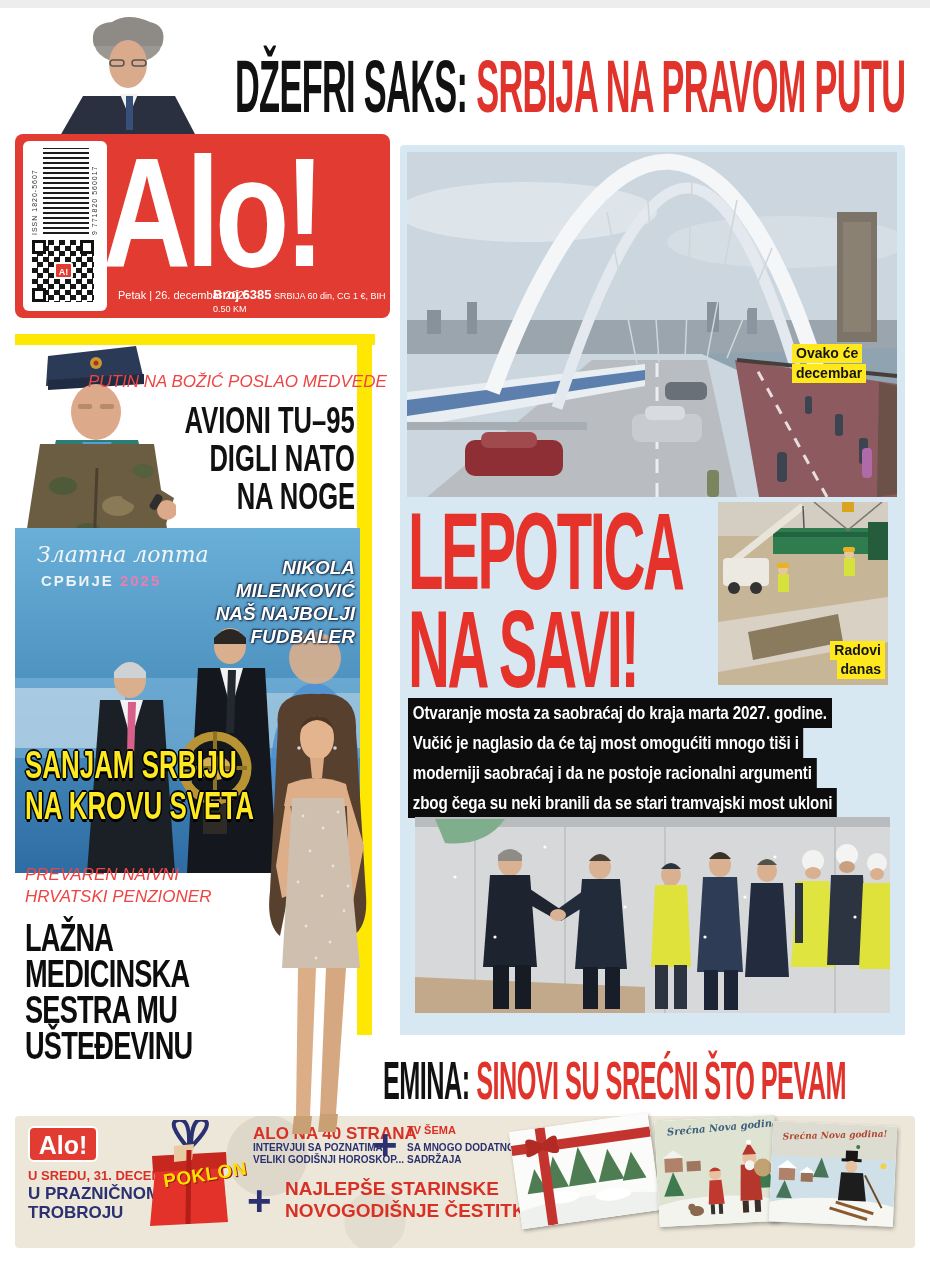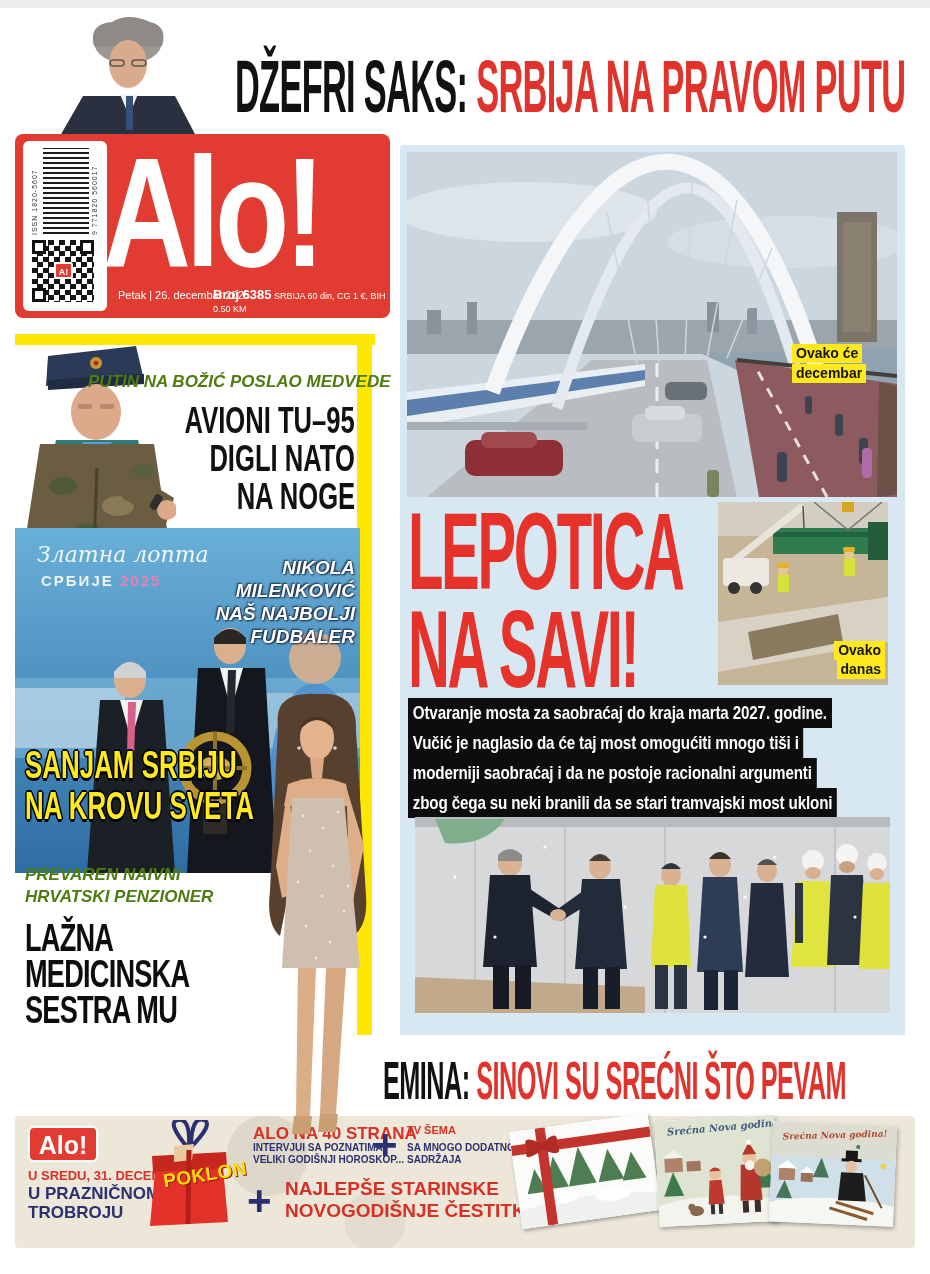--- a/index.html
+++ b/index.html
@@ -30,21 +30,21 @@
   .panel{left:400px;top:145px;width:505px;height:895px;background:#d8e8f2;border-radius:4px;}
   .kicker1{left:12px;top:12px;font-weight:bold;font-size:24px;line-height:30px;color:#101010;letter-spacing:-0.5px;}
   .kicker1 .ts{transform:scale(0.9,1.12);}
   .ycap{background:#ffe81c;color:#151515;font-weight:bold;font-size:14px;line-height:17px;padding:1px 4px;display:inline-block;}
   .lepotica{color:#e5332b;font-weight:bold;font-size:100px;line-height:98px;letter-spacing:-4px;}
   .lepotica .ts{transform:scale(0.58,1.10);}
   .deck{left:8px;top:553px;font-weight:bold;font-size:19px;line-height:28px;transform:scaleX(0.80);transform-origin:0 0;}
   .deck span{background:#0d0d0d;color:#fff;padding:1px 6px;letter-spacing:-0.2px;white-space:nowrap;display:inline-block;margin-bottom:0px;}
   
   .ybar{background:#ffe704;}
-  .kickred{color:#4d7c0f;font-style:italic;font-weight:bold;}
+  .kickred{color:#ef4444;font-style:italic;font-weight:normal;}
   .avioni{font-weight:bold;font-size:32px;line-height:38px;color:#111;text-align:right;}
   .avioni .tsr{transform:scale(0.80,1.18);}
   .nikola{color:#fff;font-style:italic;font-weight:bold;font-size:19px;line-height:23px;text-align:right;
     text-shadow:1px 1px 2px #15233c,-1px -1px 2px #15233c;}
   .sanjam{color:#ffe920;font-weight:bold;font-size:36px;line-height:41px;
     text-shadow:-2px 0 #000,2px 0 #000,0 -2px #000,0 2px #000,-1px -1px #000,1px 1px #000,1px -1px #000,-1px 1px #000;}
   .sanjam .ts{transform:scale(0.72,1.1);}
   .lazna{font-weight:bold;font-size:34px;line-height:36px;color:#0d0d0d;letter-spacing:-1px;}
   .lazna .ts{transform:scale(0.80,1.15);}
   
@@ -182,21 +182,21 @@
         <g>
           <rect x="60" y="72" width="11" height="18" fill="#d6e23c"></rect>
             <circle cx="65" cy="68" r="5" fill="#e6c79a"></circle>
             <rect x="59" y="61" width="12" height="5" rx="2" fill="#e8b224"></rect>
           <rect x="126" y="56" width="11" height="18" fill="#d6e23c"></rect>
             <circle cx="131" cy="52" r="5" fill="#e6c79a"></circle>
             <rect x="125" y="45" width="12" height="5" rx="2" fill="#e8b224"></rect>
         </g>
       </svg>
       <div class="abs" style="right:3px;bottom:6px;line-height:18px;text-align:right;">
-        <span class="ycap">Ovako</span><br>
+        <span class="ycap">Radovi</span><br>
         <span class="ycap">danas</span>
       </div>
     </div>
 
     <div class="abs deck">
       <div><span>Otvaranje mosta za saobraćaj do kraja marta 2027. godine.</span></div>
       <div><span>Vučić je naglasio da će taj most omogućiti mnogo tiši i</span></div>
       <div><span>moderniji saobraćaj i da ne postoje racionalni argumenti</span></div>
       <div><span>zbog čega su neki branili da se stari tramvajski most ukloni</span></div>
     </div>
@@ -348,20 +348,21 @@
   </div>
 
   <div class="abs sanjam" style="left:25px;top:742px;">
     <div><span class="ts">SANJAM SRBIJU</span></div>
     <div><span class="ts">NA KROVU SVETA</span></div>
   </div>
   <div class="abs lazna" style="left:25px;top:916px;">
     <div><span class="ts">LAŽNA</span></div>
     <div><span class="ts">MEDICINSKA</span></div>
     <div><span class="ts">SESTRA MU</span></div>
+    <div><span class="ts">UŠTEĐEVINU</span></div>
   </div>
 
   <div class="abs eminastrip"></div>
   <div class="abs eminatext" style="z-index:4;">
     <span class="ts"><span class="blk">EMINA:</span><span class="red"> SINOVI SU SREĆNI ŠTO PEVAM</span></span>
   </div>
 
   <svg class="abs" style="left:218px;top:686px;z-index:6;" width="200" height="454" viewBox="0 0 200 454">
     <path d="M60,40 Q55,5 100,8 Q140,5 138,45 L148,210 Q150,240 135,250 L120,160 L80,160 L62,250 Q48,238 52,205 Z" fill="#58402f"></path>
     <ellipse cx="99" cy="52" rx="17" ry="22" fill="#e3b48e"></ellipse>

